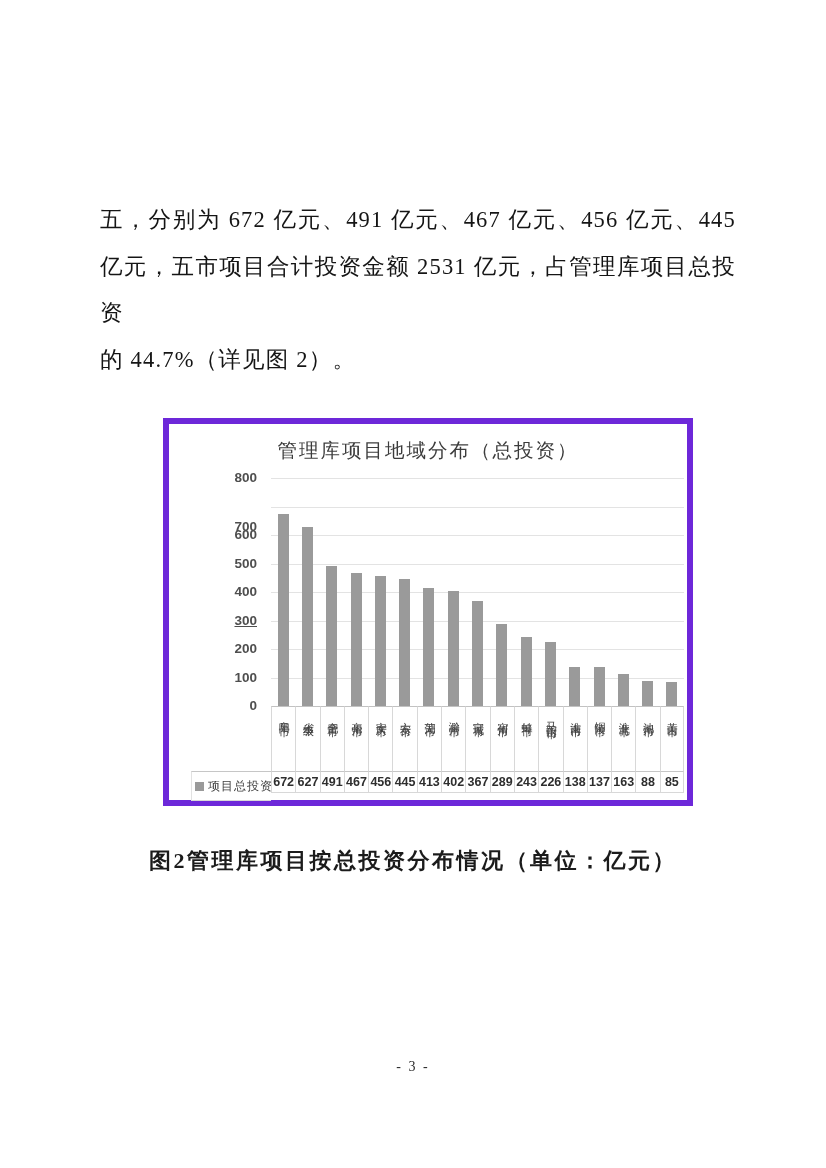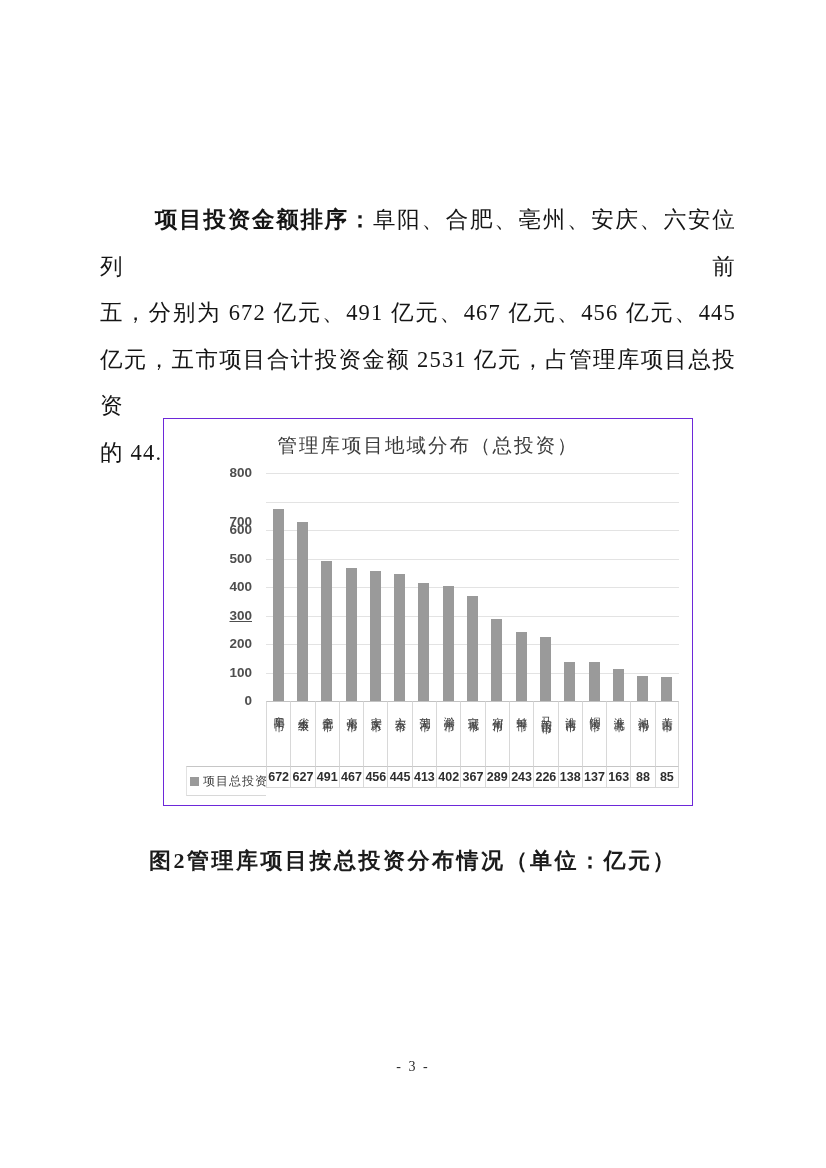--- a/index.html
+++ b/index.html
@@ -12,21 +12,21 @@
     position:absolute;left:100px;top:197px;width:636px;
     font-size:22.5px;line-height:46.5px;color:#151515;letter-spacing:1.2px;
   }
   .para .ln{text-align:justify;text-align-last:justify;}
   .para .ln.first{text-indent:55px;}
   .para .ln.last{text-align-last:left;}
   .bold{font-weight:700;}
   
   .chart-box{
     position:absolute;left:163px;top:418px;width:530px;height:388px;
-    border:1px solid #6d28d9;background:#fff;box-sizing:border-box;
+    border:6px solid #6d28d9;background:#fff;box-sizing:border-box;
     font-family:"Liberation Sans",sans-serif;
   }
   .chart-title{
     position:absolute;top:13px;left:0;width:100%;text-align:center;
     font-size:19.5px;color:#3c3c3c;letter-spacing:2px;
   }
   .plot{position:absolute;left:102px;top:54px;width:413px;height:228px;}
   .gridline{position:absolute;left:0;width:100%;height:1px;background:#e3e3e3;}
   .ylabels{position:absolute;left:28px;top:54px;width:66px;height:228px;}
   .ytick{
@@ -75,21 +75,20 @@
   }
   .pagenum{
     position:absolute;left:0;top:1059px;width:826px;text-align:center;
     font-size:14px;color:#2b2b2b;letter-spacing:2px;
   }
 </style>
 </head>
 <body>
 
 <div class="para">
-  <div class="ln first"><span class="bold">项目投资金额排序：</span><span>阜阳、合肥、亳州、安庆、六安位列前</span></div>
   <div class="ln">五，分别为 672 亿元、491 亿元、467 亿元、456 亿元、445</div>
   <div class="ln">亿元，五市项目合计投资金额 2531 亿元，占管理库项目总投资</div>
   <div class="ln last">的 44.7%（详见图 2）。</div>
 </div>
 
 <div class="chart-box">
   <div class="chart-title">管理库项目地域分布（总投资）</div>
   <div class="plot">
       <div class="gridline" style="top: 199.5px;"></div>
       <div class="gridline" style="top: 171px;"></div>

